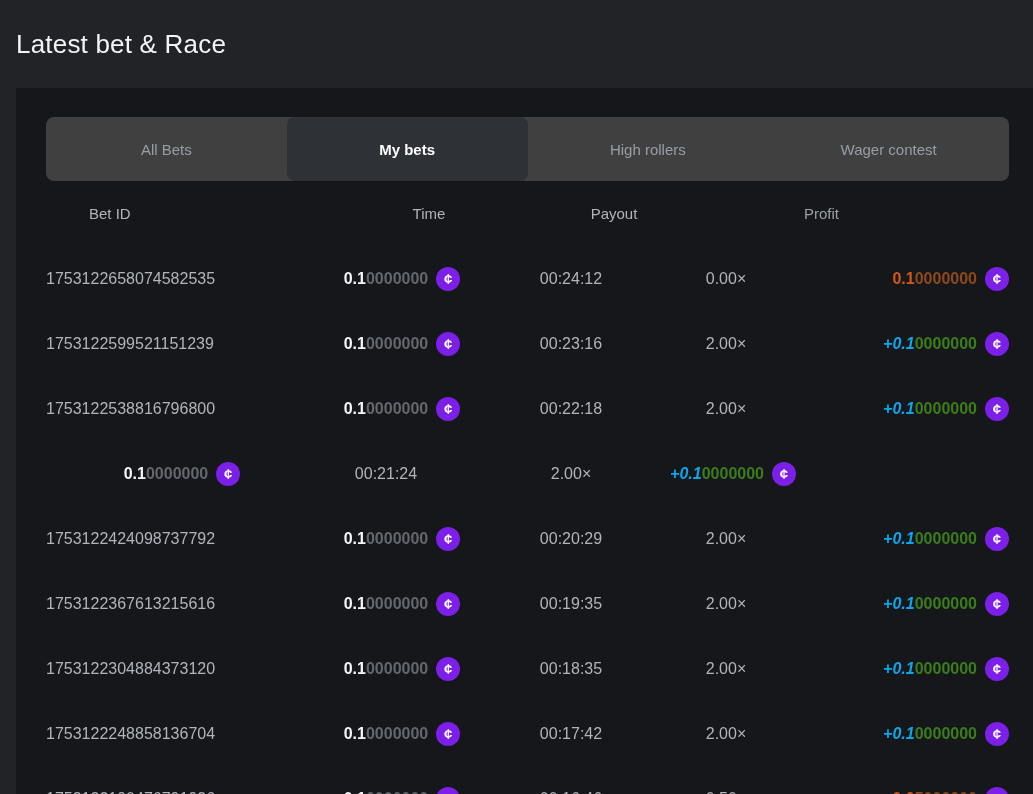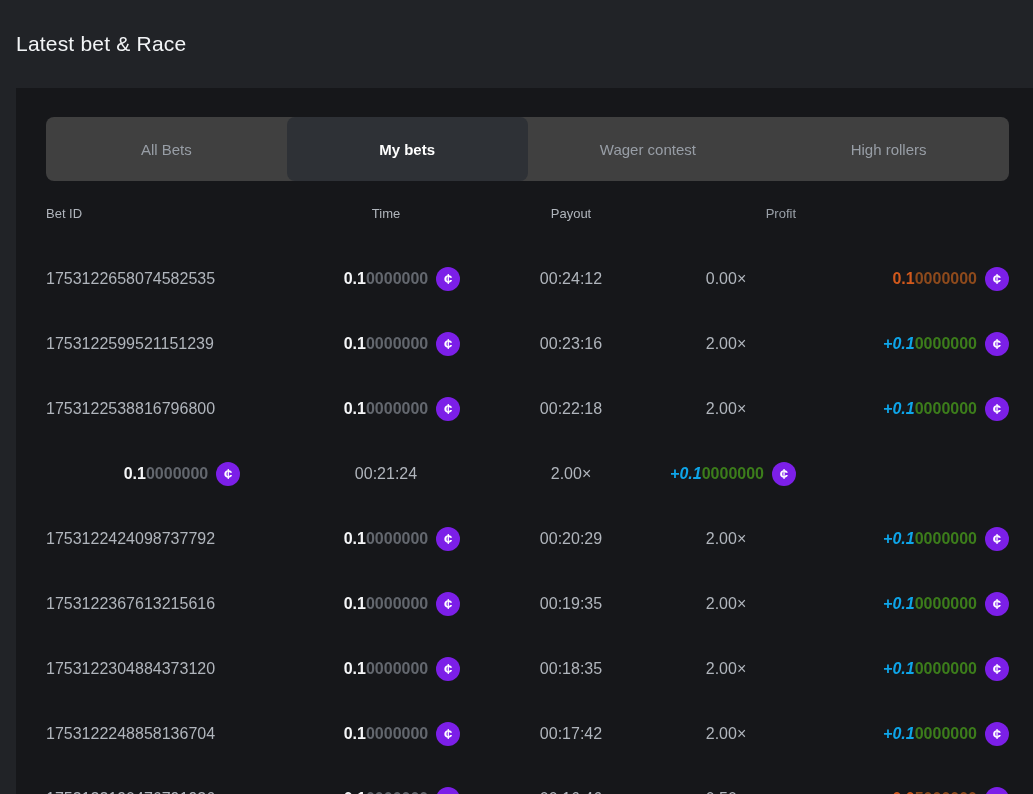--- a/index.html
+++ b/index.html
@@ -10,21 +10,21 @@
     font-family: "Liberation Sans", sans-serif;
     color: #b3b8bf;
   }
   .page-header {
     height: 88px;
     padding: 0 16px;
     display: flex;
     align-items: center;
   }
   .page-title {
-    font-size: 21px;
+    font-size: 26px;
     font-weight: 500;
     color: #f2f4f6;
     letter-spacing: 0.2px;
   }
   .panel {
     margin-left: 16px;
     width: 1017px;
     height: 706px;
     background: #16171a;
     padding: 29px 24px 0 30px;
@@ -54,22 +54,23 @@
   }
   
   .thead, .row {
     display: grid;
     grid-template-columns: 240px 200px 170px 140px 1fr;
     align-items: center;
   }
   .thead {
     height: 40px;
     margin-top: 12px;
-    font-size: 13px;
+    font-size: 15px;
     color: #9aa0a8;
+    margin-left: 43px;
   }
   .tbody { margin-top: 13px; }
   .row {
     height: 65px;
     font-size: 16px;
   }
   .col-id     { text-align: left;  color: #b0b5bc; }
   .col-bet    { display: flex; align-items: center; justify-content: center; gap: 8px; }
   .col-time   { text-align: center; color: #b0b5bc; }
   .col-payout { text-align: center; color: #b0b5bc; }
@@ -100,22 +101,22 @@
 <body>
 
 <div class="page-header">
   <div class="page-title">Latest bet &amp; Race</div>
 </div>
 
 <div class="panel">
   <div class="tabs">
     <div class="tab">All Bets</div>
     <div class="tab active">My bets</div>
+    <div class="tab">High rollers</div>
     <div class="tab">Wager contest</div>
-    <div class="tab">High rollers</div>
   </div>
 
   <div class="thead">
     <div class="col-id">Bet ID</div>
     <div class="col-time">Time</div>
     <div class="col-payout">Payout</div>
     <div class="col-profit">Profit</div>
   </div>
 
   <div class="tbody">

